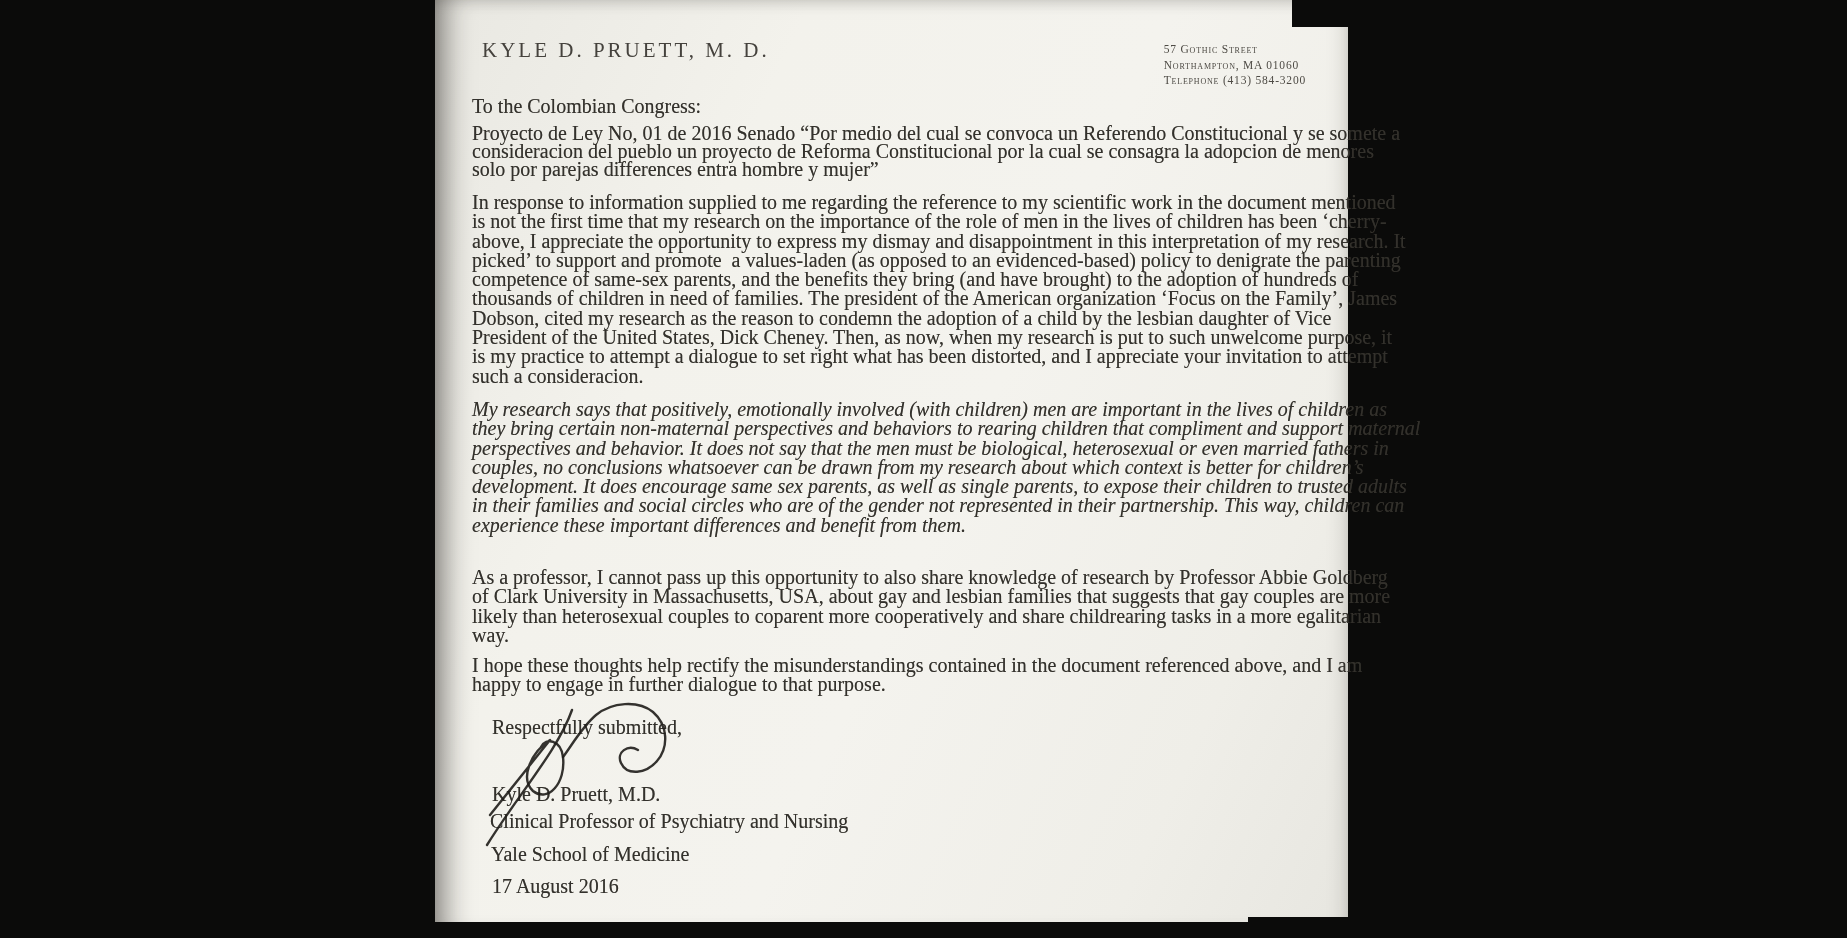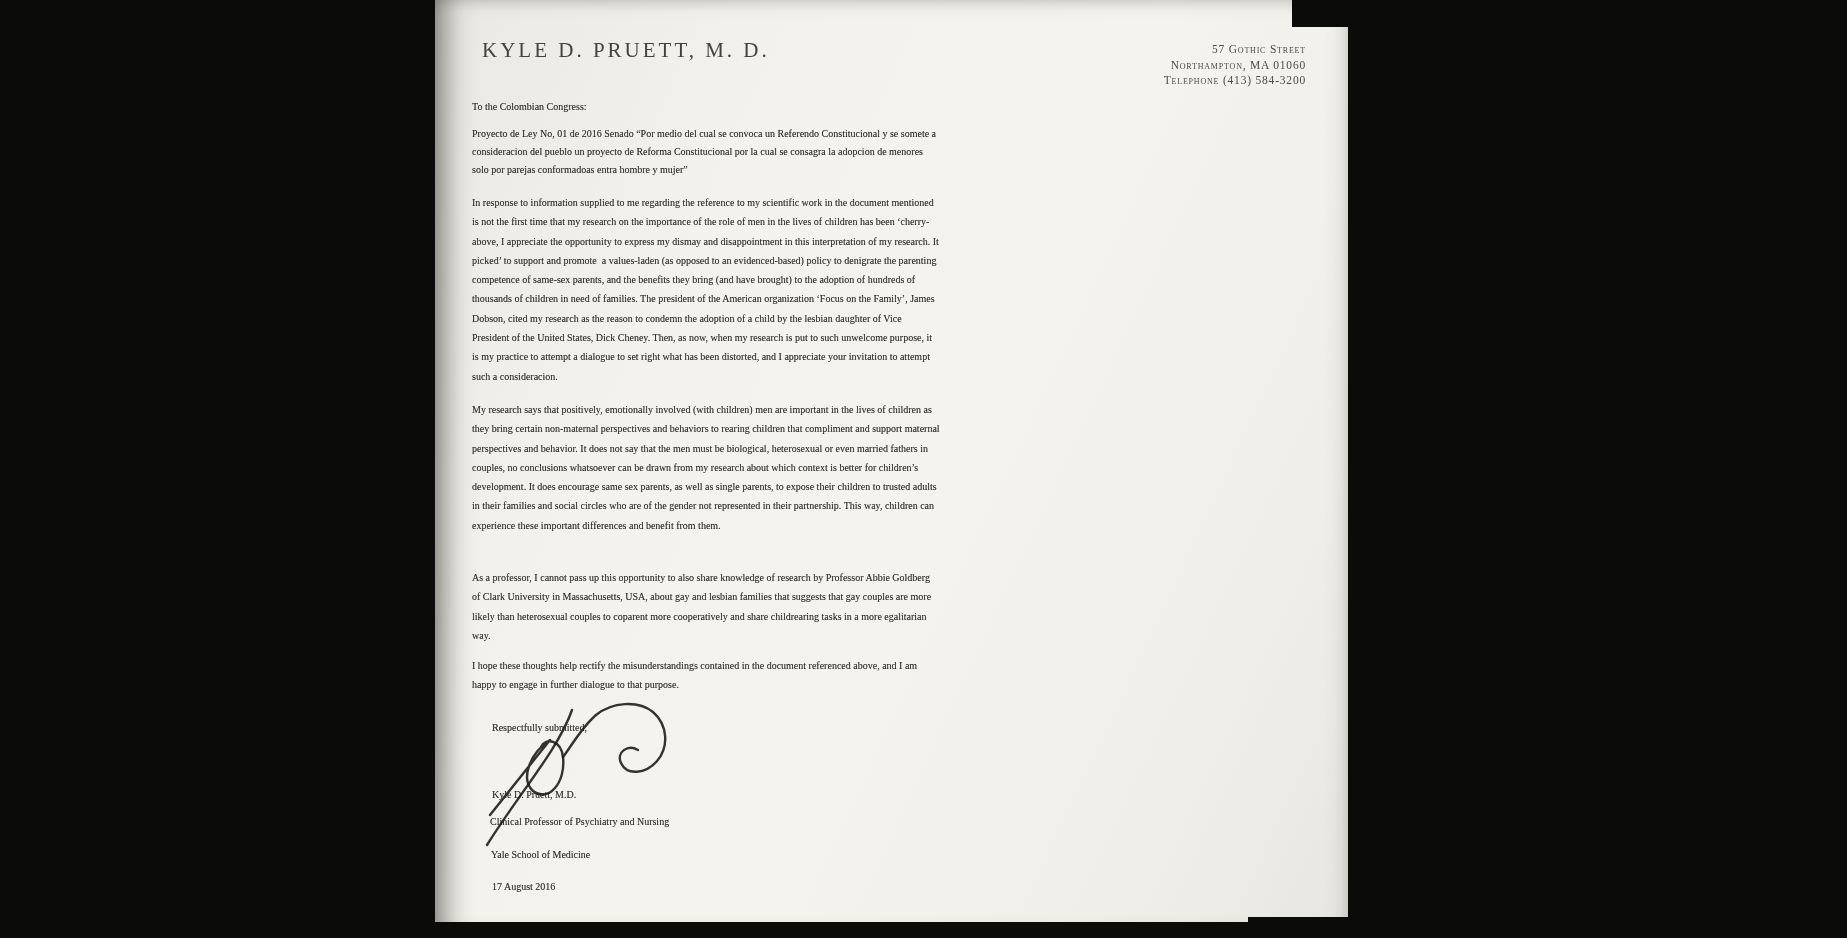--- a/index.html
+++ b/index.html
@@ -32,36 +32,36 @@
     position: absolute; bottom: 0; right: 0;
     width: 100px; height: 21px; background: #0b0b0a;
   }
   .letterhead-name {
     position: absolute; left: 47px; top: 38px;
     font-size: 21px; letter-spacing: 3px; color: #45423d;
     white-space: pre;
   }
   .address {
     position: absolute; top: 42px; right: 42px;
-    text-align: right;
+    text-align: left;
     font-size: 11.5px; line-height: 15.5px; letter-spacing: 0.8px;
     font-variant: small-caps;
     color: #4d4a44;
   }
   .block {
     position: absolute; left: 37px;
-    font-size: 10px; line-height: 19.3px;
+    font-size: 20px; line-height: 19.3px;
     color: #33312c;
     text-shadow: 0 0 0.5px rgba(60,55,48,0.5);
   }
   .block .line { white-space: pre; }
   .salutation { top: 97px; }
   .para-1 { top: 125px; line-height: 17.8px; }
   .para-2 { top: 193px; }
-  .para-3 { top: 400px; }
+  .para-3 { top: 400px; font-style: italic; }
   .para-4 { top: 568px; }
   .para-5 { top: 656px; }
   .closing      { top: 718px; left: 57px; }
   .signer-name  { top: 785px; left: 57px; }
   .signer-title { top: 812px; left: 55px; }
   .signer-org   { top: 845px; left: 56px; }
   .date-line    { top: 877px; left: 57px; }
   .sig-svg {
     position: absolute; left: 25px; top: 695px;
     width: 220px; height: 170px;
@@ -87,21 +87,21 @@
         <div class="line">57 Gothic Street</div>
         <div class="line">Northampton, MA 01060</div>
         <div class="line">Telephone (413) 584-3200</div>
       </div>
 
     <div class="block salutation">To the Colombian Congress:</div>
 
     <div class="block para-1">
         <div class="line">Proyecto de Ley No, 01 de 2016 Senado “Por medio del cual se convoca un Referendo Constitucional y se somete a</div>
         <div class="line">consideracion del pueblo un proyecto de Reforma Constitucional por la cual se consagra la adopcion de menores</div>
-        <div class="line">solo por parejas conformadoas entra hombre y mujer”</div>
+        <div class="line">solo por parejas differences entra hombre y mujer”</div>
       </div>
 
     <div class="block para-2">
         <div class="line">In response to information supplied to me regarding the reference to my scientific work in the document mentioned</div>
         <div class="line">is not the first time that my research on the importance of the role of men in the lives of children has been ‘cherry-</div>
         <div class="line">above, I appreciate the opportunity to express my dismay and disappointment in this interpretation of my research. It</div>
         <div class="line">picked’ to support and promote  a values-laden (as opposed to an evidenced-based) policy to denigrate the parenting</div>
         <div class="line">competence of same-sex parents, and the benefits they bring (and have brought) to the adoption of hundreds of</div>
         <div class="line">thousands of children in need of families. The president of the American organization ‘Focus on the Family’, James</div>
         <div class="line">Dobson, cited my research as the reason to condemn the adoption of a child by the lesbian daughter of Vice</div>

